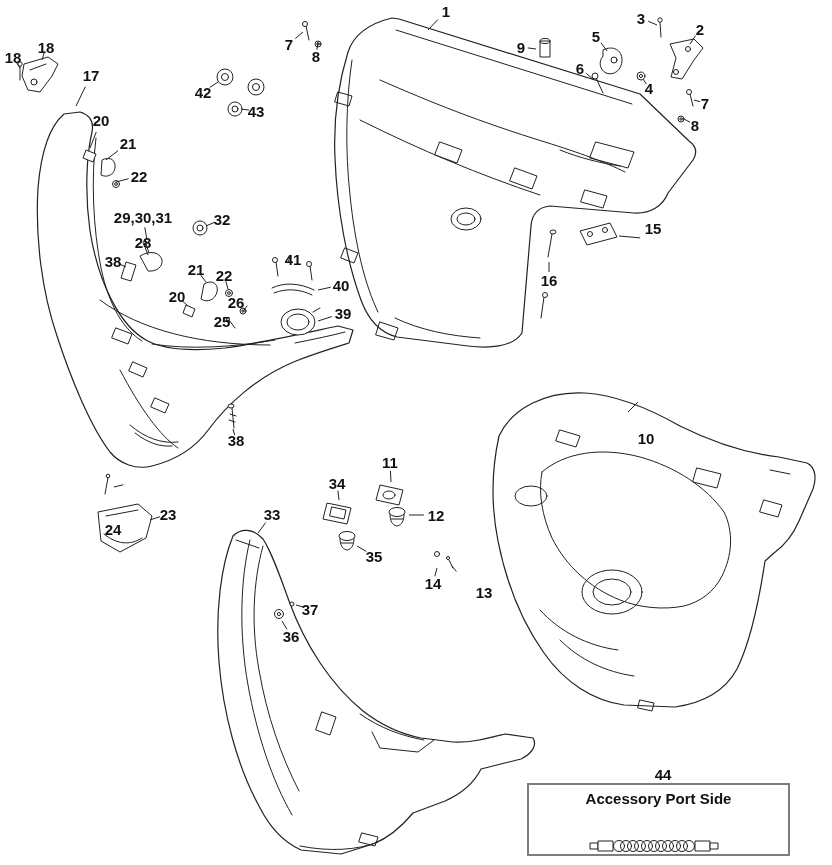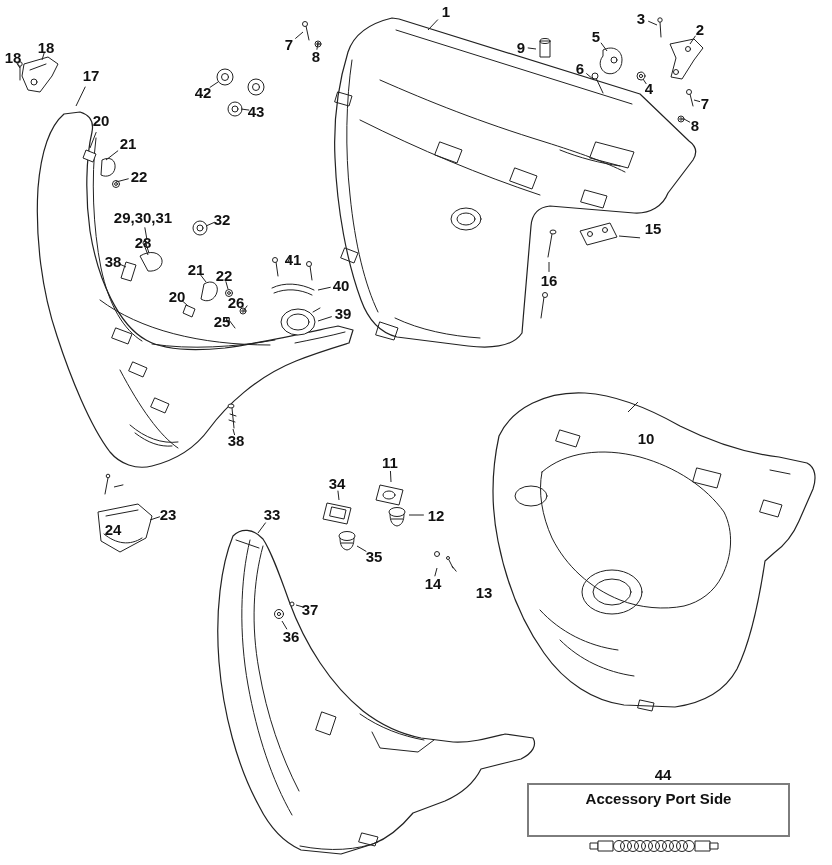--- a/index.html
+++ b/index.html
@@ -4,21 +4,21 @@
 <style>
   html,body{margin:0;padding:0;background:#ffffff;}
   .stage{position:relative;width:832px;height:865px;background:#ffffff;overflow:hidden;
          font-family:"Liberation Sans",sans-serif;}
   svg.art{position:absolute;left:0;top:0;}
   .outline{fill:#ffffff;stroke:#222222;stroke-width:1.2;stroke-linejoin:round;}
   .detail{fill:none;stroke:#222222;stroke-width:1;stroke-linejoin:round;stroke-linecap:round;}
   .part{fill:#ffffff;stroke:#222222;stroke-width:1;stroke-linejoin:round;}
   .callout{position:absolute;transform:translate(-50%,-50%);font-weight:700;font-size:15px;
            color:#111111;white-space:nowrap;z-index:3;}
-  .label-box{position:absolute;left:527px;top:783px;width:263px;height:54px;
+  .label-box{position:absolute;left:527px;top:783px;width:263px;height:73px;
              border:2px solid #7d7d7d;box-sizing:border-box;text-align:center;
              font-weight:700;font-size:15px;color:#111111;padding-top:4px;line-height:20px;z-index:2;}
 </style>
 </head>
 <body>
 
 <div class="stage">
 
   <svg class="art" width="832" height="865" viewBox="0 0 832 865">
 

